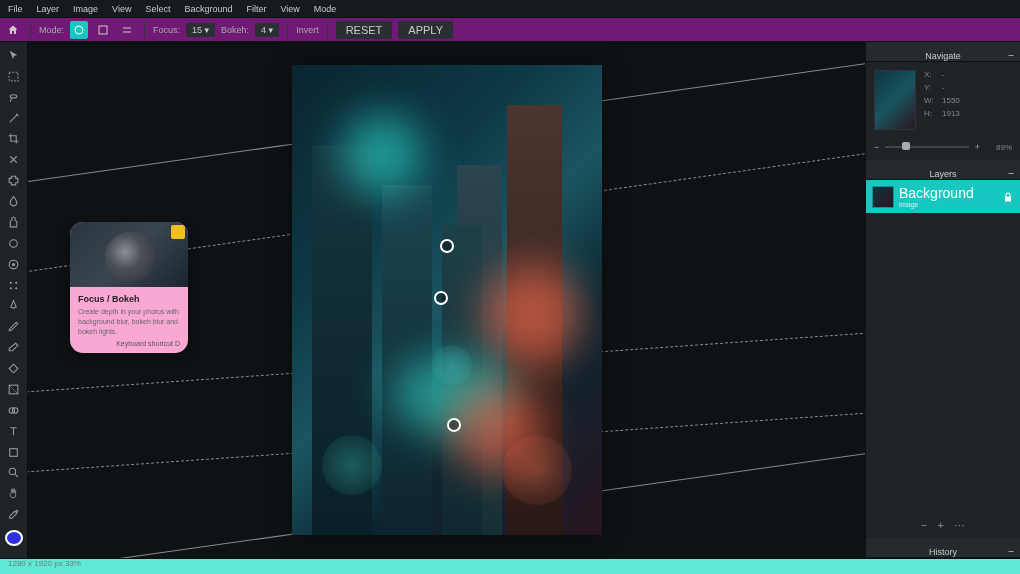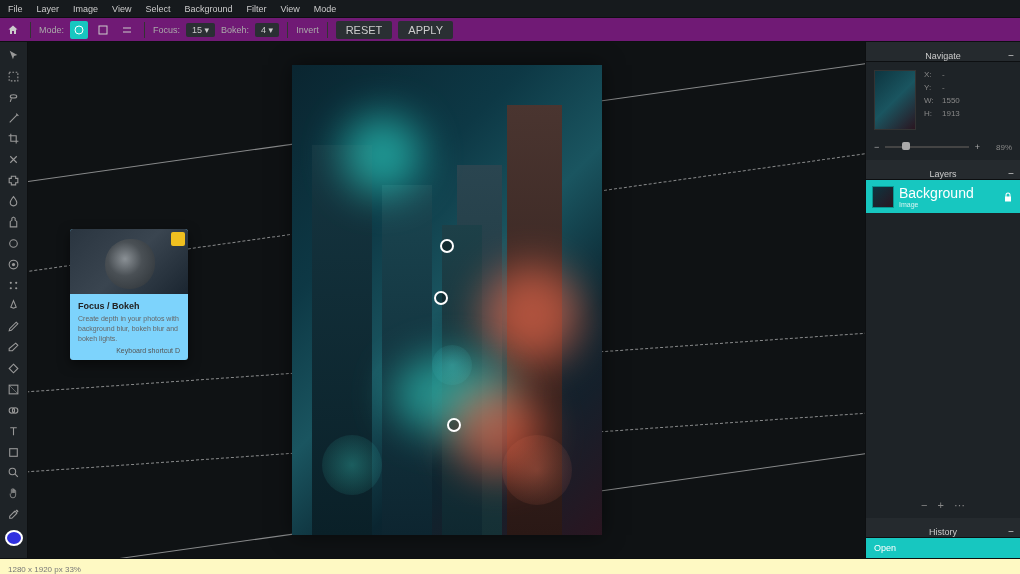--- a/index.html
+++ b/index.html
@@ -41,21 +41,21 @@
 .guide.dashed{border-top:1px dashed #fff;background:none;height:0}
 .gd1{top:80px;transform:rotate(-8deg)}
 .gd2{top:170px;transform:rotate(-8deg)}
 .gd3{top:320px;transform:rotate(-4deg)}
 .gd4{top:400px;transform:rotate(-4deg)}
 .gd5{top:470px;transform:rotate(-8deg)}
 .marker{position:absolute;width:14px;height:14px;border:2px solid #fff;border-radius:50%;background:rgba(0,0,0,0.3);z-index:5}
 .m1{left:48%;top:37%}
 .m2{left:46%;top:48%}
 .m3{left:50%;top:75%}
-.tooltip{position:absolute;left:42px;top:187px;width:118px;background:#7dd3fc;border-radius:3px;overflow:hidden;box-shadow:0 4px 12px rgba(0,0,0,0.5);z-index:20}
+.tooltip{position:absolute;left:42px;top:180px;width:118px;background:#f9a8d4;border-radius:13px;overflow:hidden;box-shadow:0 4px 12px rgba(0,0,0,0.5);z-index:20}
 .tooltip-img{width:100%;height:65px;background:linear-gradient(135deg,#2a3540 0%,#3a4550 50%,#1a2530 100%);position:relative}
 .tooltip-img::after{content:"";position:absolute;left:30%;top:15%;width:50px;height:50px;background:radial-gradient(circle at 40% 40%,#8a9095 0%,#4a5055 40%,#2a3035 100%);border-radius:50% 45% 50% 48%}
 .tooltip-badge{position:absolute;top:3px;right:3px;width:14px;height:14px;background:#f0c020;border-radius:2px}
 .tooltip-body{padding:7px 8px 6px}
 .tooltip-title{font-size:9px;font-weight:bold;color:#222;margin-bottom:3px}
 .tooltip-desc{font-size:7px;color:#666;line-height:1.4}
 .tooltip-link{font-size:7px;color:#555;text-align:right;margin-top:4px}
 .rightpanel{width:155px;background:#1e2327;display:flex;flex-direction:column;border-left:1px solid #0d0f11;font-size:9px;color:#aaa}
 .panel-header{height:20px;background:#252a2e;display:flex;align-items:flex-end;justify-content:center;position:relative;font-size:9px;color:#ccc;border-bottom:1px solid #0d0f11}
 .panel-header .collapse{position:absolute;right:6px;font-size:10px;cursor:pointer}
@@ -72,21 +72,21 @@
 .layer-item{display:flex;align-items:center;padding:5px 6px;gap:5px;background:#17c7c0;cursor:pointer}
 .layer-thumb{width:22px;height:22px;background:linear-gradient(135deg,#0d3540 0%,#2a1520 100%);border:1px solid #0a9590}
 .layer-txt{flex:1;display:flex;flex-direction:column}
 .layer-name{font-size:14px;color:#fff;font-weight:400}
 .layer-type{font-size:7px;color:#d5f5f2}
 .layer-lock{width:12px;height:12px;fill:#fff}
 .layers-footer{display:flex;justify-content:center;gap:10px;padding:6px;font-size:11px;color:#888}
 .layers-footer span{cursor:pointer}
 .history-body{padding:0}
 .history-item{padding:5px 8px;background:#17c7c0;color:#fff;font-size:9px;cursor:pointer}
-.statusbar{height:16px;background:#fef9c3;display:flex;align-items:flex-end;padding:0 8px;font-size:8px;color:#777;border-top:1px solid #0d0f11}
+.statusbar{height:16px;background:#5eead4;display:flex;align-items:flex-start;padding:0 8px;font-size:8px;color:#777;border-top:1px solid #0d0f11}
 </style>
 </head>
 <body>
 
 <div class="app">
 
   <div class="menubar">
     <span>File</span>
     <span>Layer</span>
     <span>Image</span>
@@ -351,22 +351,19 @@
       <div class="layers-footer">
         <span>−</span>
         <span>+</span>
         <span>⋯</span>
       </div>
 
       <div class="panel-header">
         <span>History</span>
         <span class="collapse">−</span>
       </div>
-      <div class="history-body">
-        <div class="history-item">Open</div>
-      </div>
     </div>
   </div>
 
   <div class="statusbar">
     <span>1280 x 1920 px 33%</span>
   </div>
 </div>
 
 </body></html>

